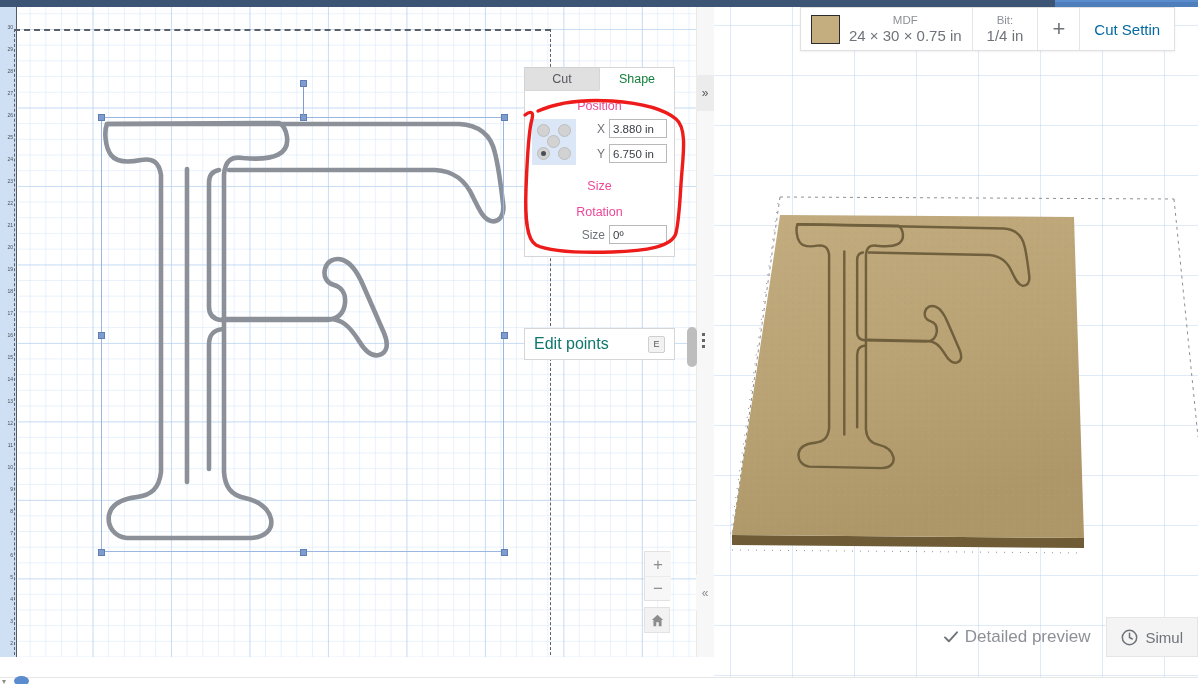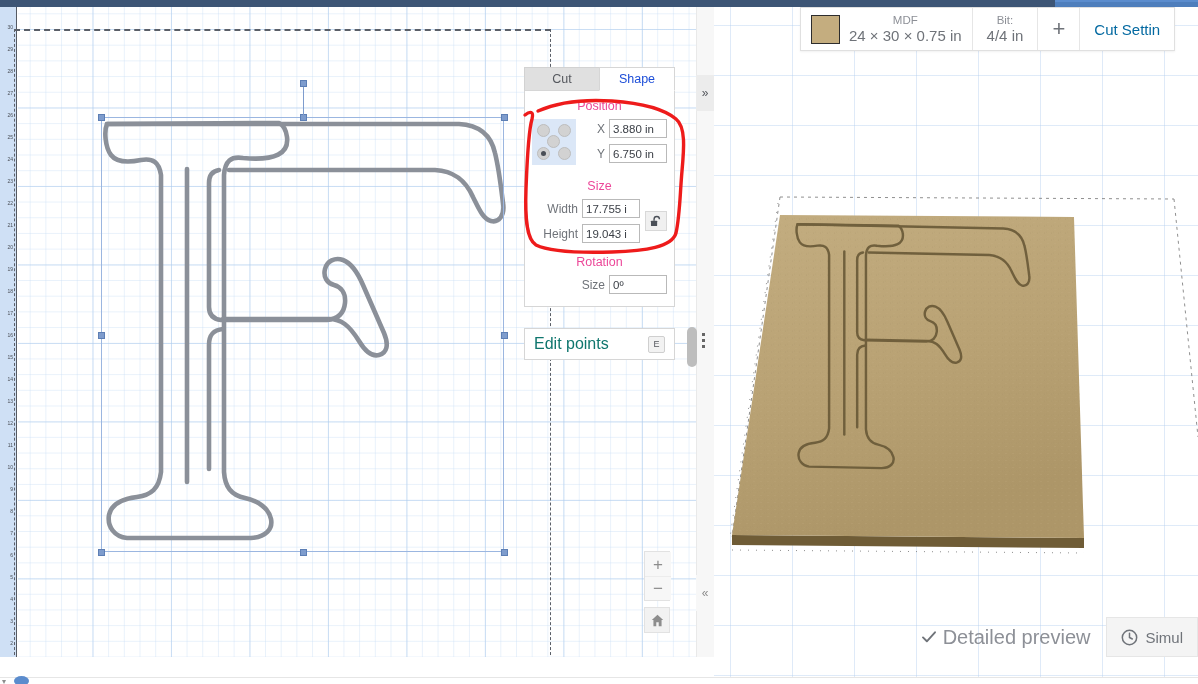--- a/index.html
+++ b/index.html
@@ -117,21 +117,21 @@
   .tabs { display: flex; height: 24px; }
   .tab {
     flex: 1; display: flex; align-items: center; justify-content: center;
     font-size: 12.5px; cursor: pointer;
   }
   .tab.inactive {
     background: #e0e0e0; color: #55585e;
     border: 1px solid #d2d2d2; border-bottom: 1px solid #d6d6d6;
   }
   .tab.active {
-    background: #ffffff; color: #1d4ed8;
+    background: #ffffff; color: #15803d;
     border: 1px solid #d6d6d6; border-bottom: 1px solid #ffffff;
     margin-left: -1px;
   }
   .panelbody {
     background: #ffffff; border: 1px solid #d6d6d6; border-top: none;
     padding: 8px 7px 12px 7px;
   }
   .sec-title {
     text-align: center; font-size: 12.5px; color: #ec4899;
     margin-bottom: 6px;
@@ -260,21 +260,21 @@
     font-size: 15px; color: #0369a1; cursor: pointer;
   }
 
   
   .prev-footer {
     position: absolute; left: 714px; top: 617px; width: 484px; height: 40px;
     display: flex; align-items: center; justify-content: flex-end;
   }
   .detailed {
     display: flex; align-items: center; gap: 7px;
-    font-size: 20px; color: #8d9097; margin-right: 16px; cursor: pointer;
+    font-size: 17px; color: #8d9097; margin-right: 16px; cursor: pointer;
   }
   .simbtn {
     display: flex; align-items: center; gap: 7px;
     height: 40px; padding: 4px 14px;
     background: #f4f4f4; border: 1px solid #e6e6e6;
     font-size: 15px; color: #6f7379; cursor: pointer;
   }
 </style>
 </head>
 <body>
@@ -418,38 +418,20 @@
               <input class="finput" value="3.880 in" style="">
             </div>
             <div class="fieldrow">
               <span class="flabel">Y</span>
               <input class="finput" value="6.750 in" style="">
             </div>
           </div>
         </div>
 
         <div class="sec-title" style="margin-top:10px;">Size</div>
-        <div class="size-row">
-          <div class="size-fields">
-            <div class="fieldrow">
-              <span class="flabel">Width</span>
-              <input class="finput" value="17.755 i" style="">
-            </div>
-            <div class="fieldrow" style="margin-bottom:0;">
-              <span class="flabel">Height</span>
-              <input class="finput" value="19.043 i" style="">
-            </div>
-          </div>
-          <div class="lockbtn">
-            <svg width="13" height="13" viewBox="0 0 16 16" fill="#4a4f57">
-              <path d="M5 7 V5.2 C5 3.2 6.6 1.8 8.4 1.8 C10.2 1.8 11.6 3.2 11.6 5.2" fill="none" stroke="#4a4f57" stroke-width="1.7"></path>
-              <rect x="1.2" y="7" width="7.6" height="6.6" rx="0.8"></rect>
-            </svg>
-          </div>
-        </div>
 
         <div class="sec-title" style="margin-top:12px;">Rotation</div>
         <div class="fieldrow" style="margin-bottom:0;">
           <span class="flabel">Size</span>
           <input class="finput" value="0º" style="">
         </div>
       </div>
     </div>
 
     <div class="editpoints">
@@ -545,21 +527,21 @@
   <div class="mattoolbar">
     <div class="mat-cell">
       <div class="mat-swatch"></div>
       <div class="mat-txt">
         <span class="mat-top">MDF</span>
         <span class="mat-bot">24 × 30 × 0.75 in</span>
       </div>
     </div>
     <div class="bit-cell">
       <span class="mat-top">Bit:</span>
-      <span class="mat-bot">4/4 in</span>
+      <span class="mat-bot">1/4 in</span>
     </div>
     <div class="plus-cell">+</div>
     <div class="cutset-cell">Cut Settin</div>
   </div>
 
   <div class="prev-footer">
     <div class="detailed">
       <svg width="14" height="12" viewBox="0 0 16 14">
         <path d="M1 7.5 L5.5 12 L15 1.5" fill="none" stroke="#6f7379" stroke-width="2.2" stroke-linecap="round" stroke-linejoin="round"></path>
       </svg>

